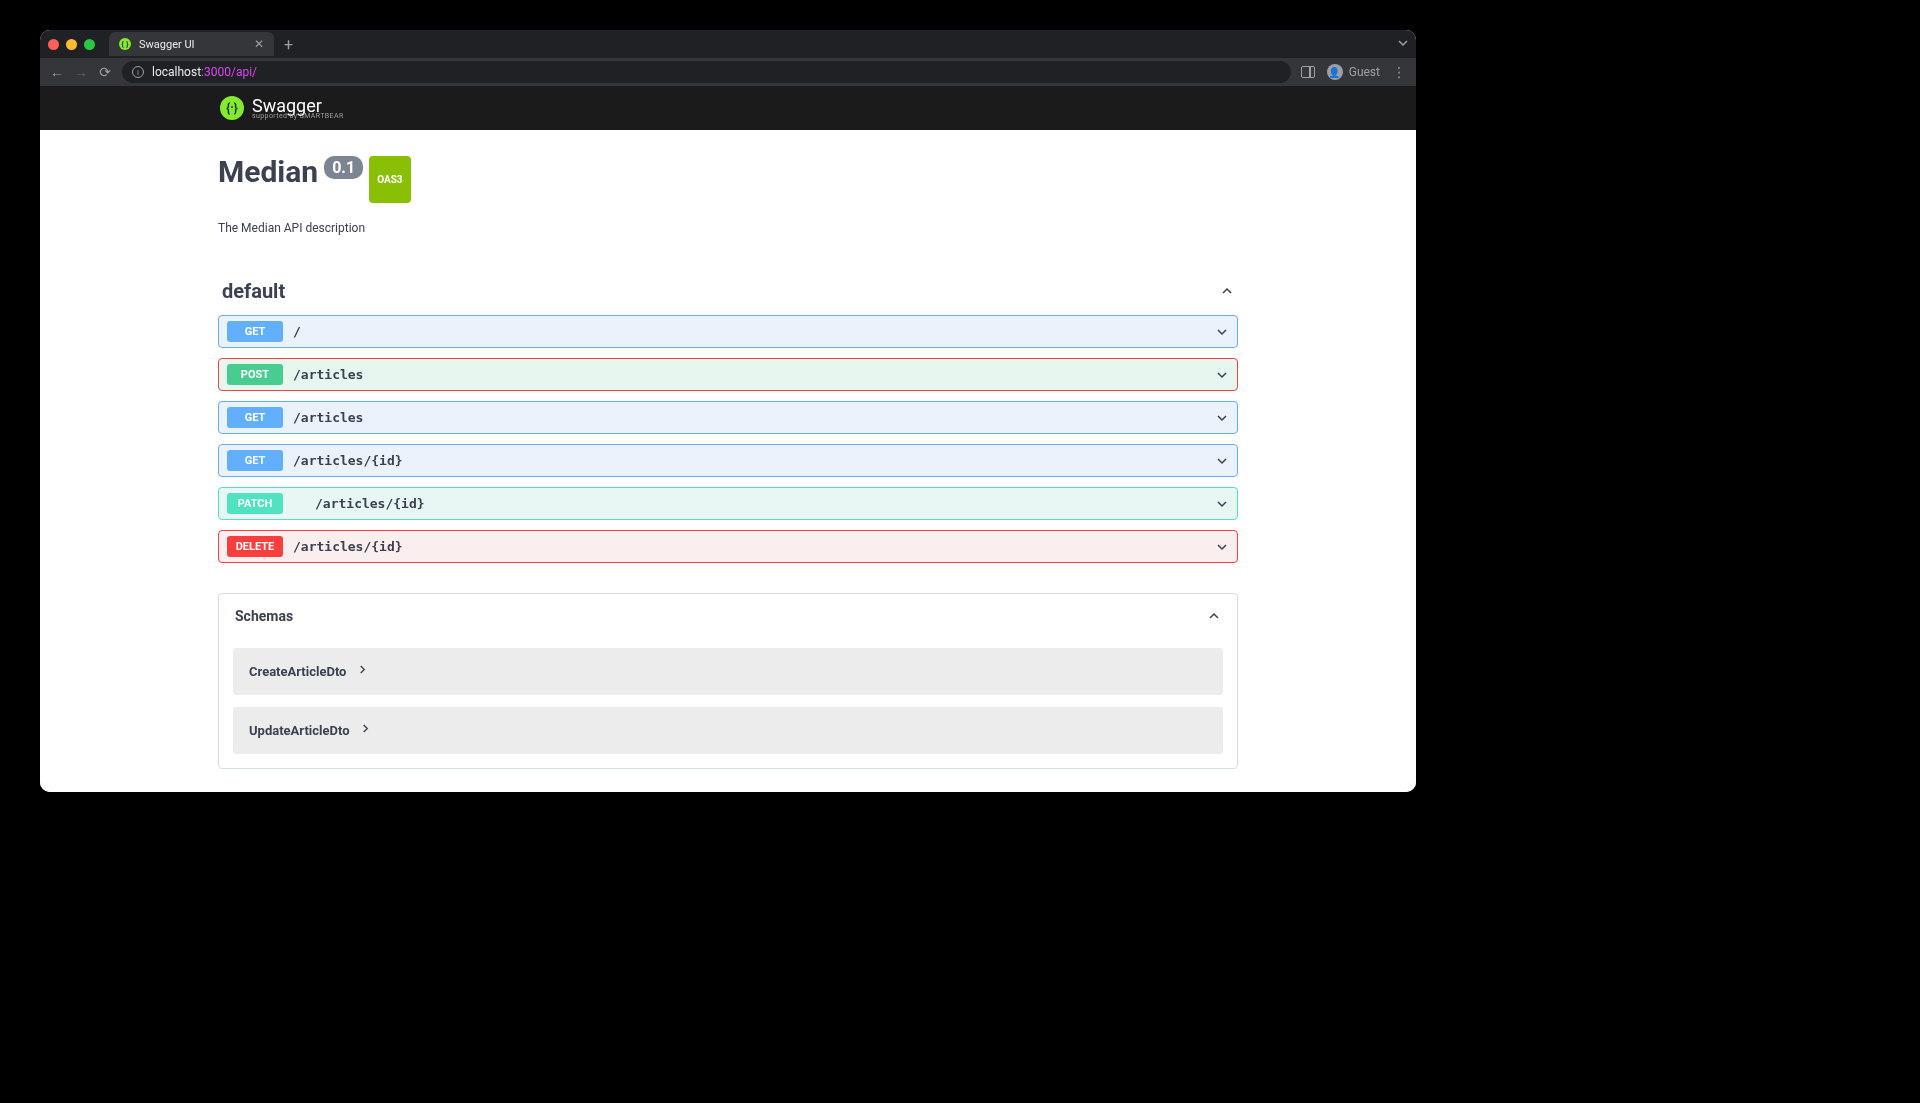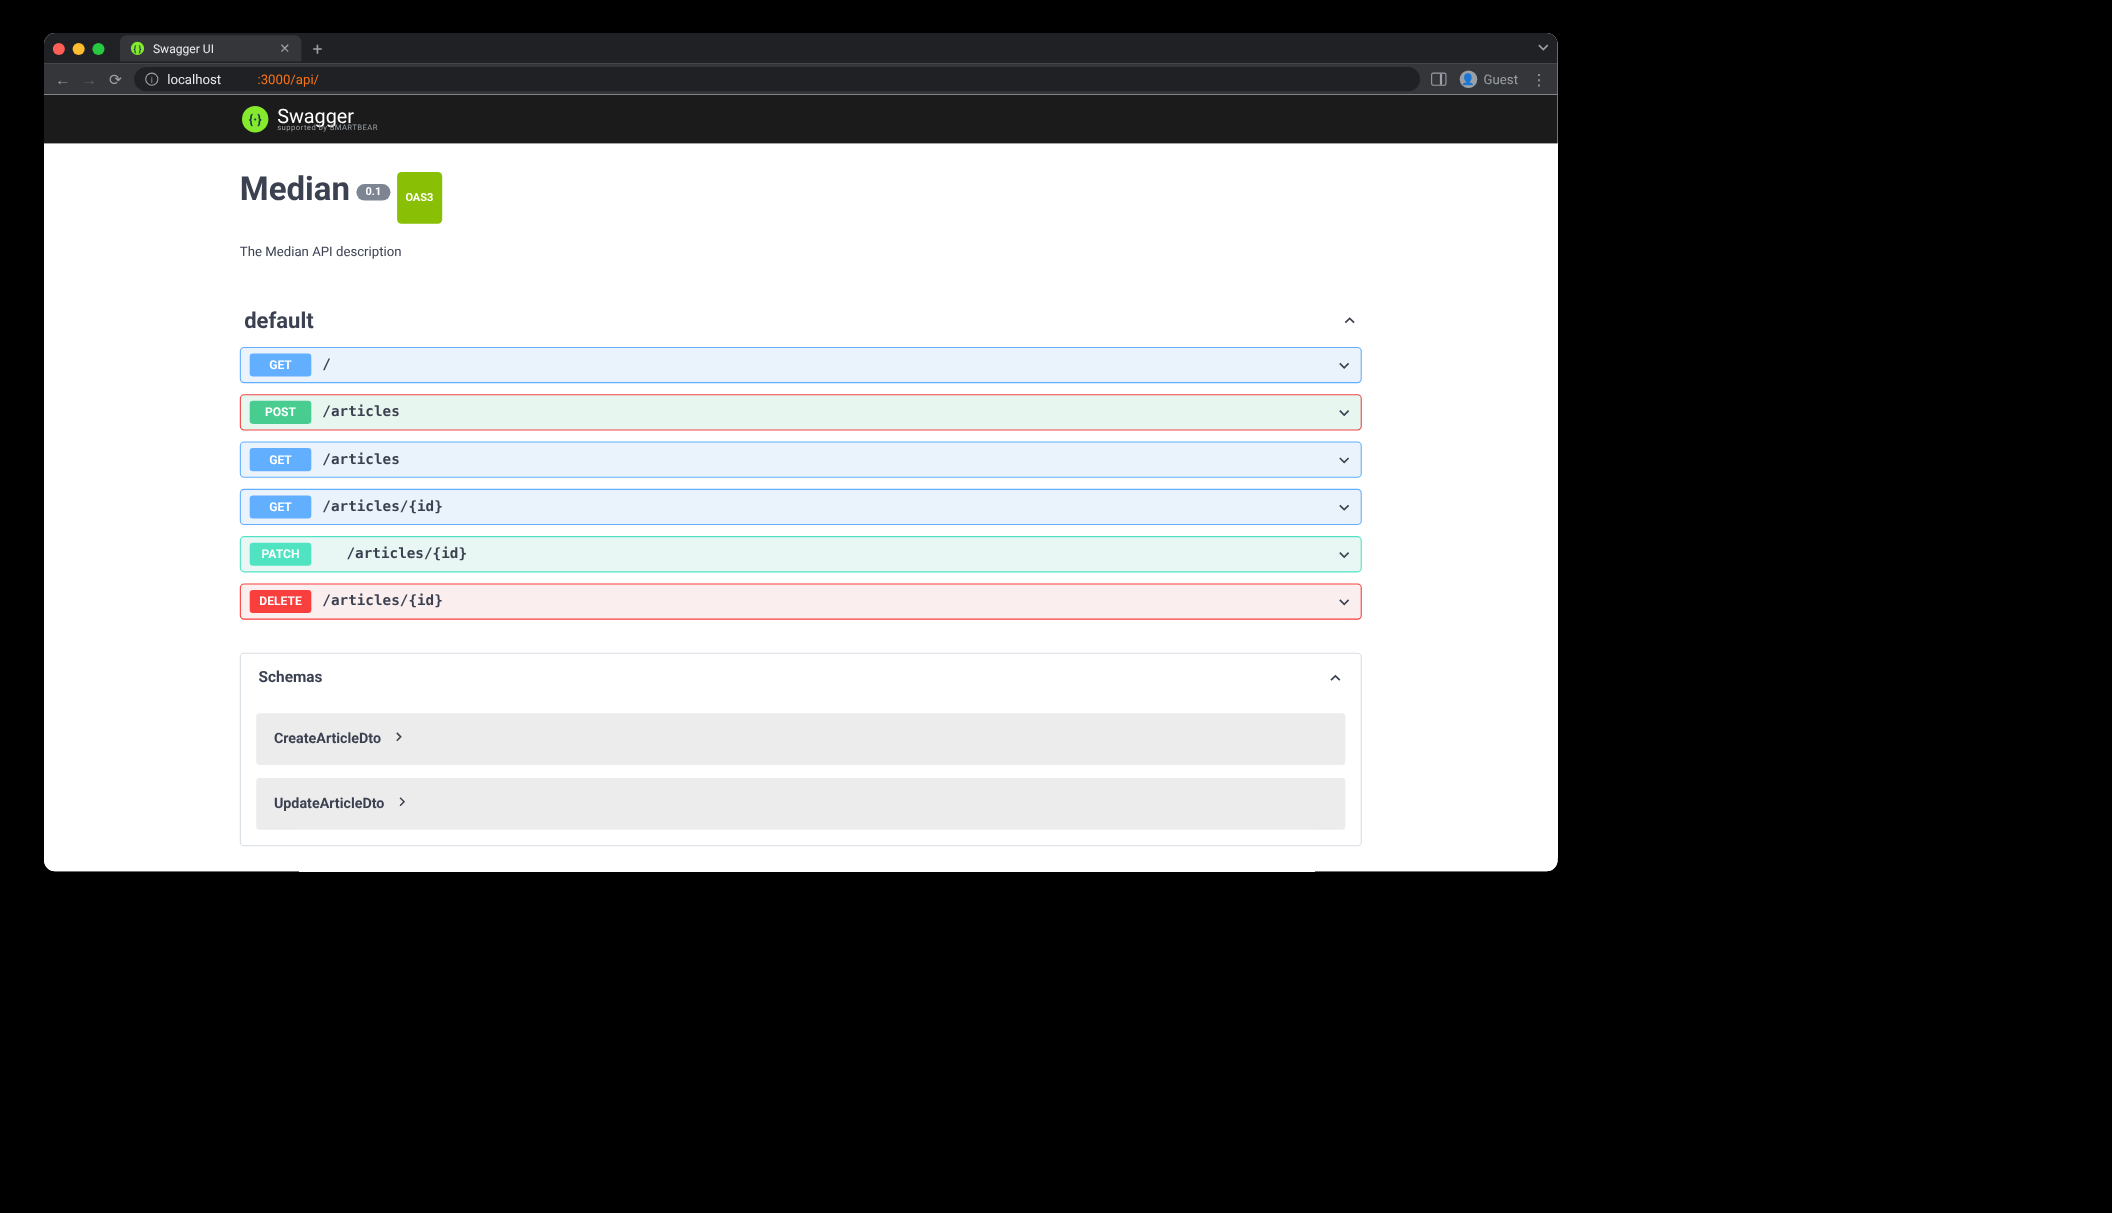--- a/index.html
+++ b/index.html
@@ -35,21 +35,21 @@
   .new-tab { color:#9aa0a6; font-size:16px; margin-left:10px; cursor:pointer; }
   .chev-down-tab { margin-left:auto; color:#9aa0a6; font-size:10px; cursor:pointer; }
 
   
   .toolbar { height: 28px; background: #35363a; display:flex; align-items:center; padding:0 10px; gap:10px; }
   .nav-btn { color:#9aa0a6; font-size:14px; cursor:pointer; display:inline-flex; width:14px; justify-content:center;}
   .nav-btn.disabled { opacity:.4; }
   .url-bar { flex:1; background:#202124; height:22px; border-radius:12px; display:flex; align-items:center; padding:0 10px; gap:8px; color:#e8eaed; font-size:12px; }
   .url-info { width:12px; height:12px; border:1px solid #9aa0a6; border-radius:50%; display:flex; align-items:center; justify-content:center; color:#9aa0a6; font-size:8px;}
   .url-host { color:#e8eaed; }
-  .url-path { color:#f97316;margin-left:33px; }
+  .url-path { color:#d946ef; }
   .toolbar-right { display:flex; align-items:center; gap:12px; color:#9aa0a6; font-size:12px;}
   .panel-icon { width:14px; height:12px; border:1.5px solid #9aa0a6; border-radius:2px; position:relative;}
   .panel-icon::after { content:""; position:absolute; right:3px; top:0; bottom:0; width:1.5px; background:#9aa0a6;}
   .profile { display:flex; align-items:center; gap:6px;}
   .avatar { width:16px; height:16px; border-radius:50%; background:#9aa0a6; display:flex; align-items:center; justify-content:center; color:#35363a; font-size:10px;}
   .kebab { font-size:14px; cursor:pointer;}
 
   
   .page { position:absolute; top:56px; left:0; right:0; bottom:0; background:#fff; overflow:auto;}
 
@@ -58,21 +58,21 @@
   .swagger-logo { display:flex; align-items:center; gap:8px; }
   .swagger-mark { width:24px; height:24px; border-radius:50%; background:#85ea2d; display:flex; align-items:center; justify-content:center; color:#173647; font-size:12px; font-weight:700;}
   .swagger-text { color:#fff; font-size:18px; font-weight:400; }
   .swagger-sub { color:#9aa0a6; font-size:7px; letter-spacing:.4px; margin-top:-2px;}
   .logo-stack { display:flex; flex-direction:column; line-height:1;}
 
   .swagger-container { width: 1020px; margin: 0 auto; padding: 24px 0 40px; }
 
   .api-title-row { display:flex; align-items:flex-start; gap:6px; }
   .api-title { font-size:30px; font-weight:700; color:#3b4151; }
-  .badge-version { background:#7d8492; color:#fff; font-size:10px; font-weight:700; padding:2px 8px; border-radius:10px; margin-top:13px;}
+  .badge-version { background:#7d8492; color:#fff; font-size:16px; font-weight:700; padding:2px 8px; border-radius:10px; margin-top:2px;}
   .badge-oas { background:#89bf04; color:#fff; font-size:10px; font-weight:700; padding:18px 8px; border-radius:4px; margin-top:2px;}
   .api-desc { color:#3b4151; font-size:12px; margin-top:18px; }
 
   .tag-section { margin-top:38px; }
   .tag-header { display:flex; align-items:center; padding:6px 4px; cursor:pointer;}
   .tag-header h3 { font-size:20px; font-weight:700; color:#3b4151; flex:1;}
   .chev { width:14px; height:14px; display:inline-flex; align-items:center; justify-content:center;}
   .chev svg { width:12px; height:12px; }
 
   .ops { margin-top:6px; display:flex; flex-direction:column; gap:10px;}

